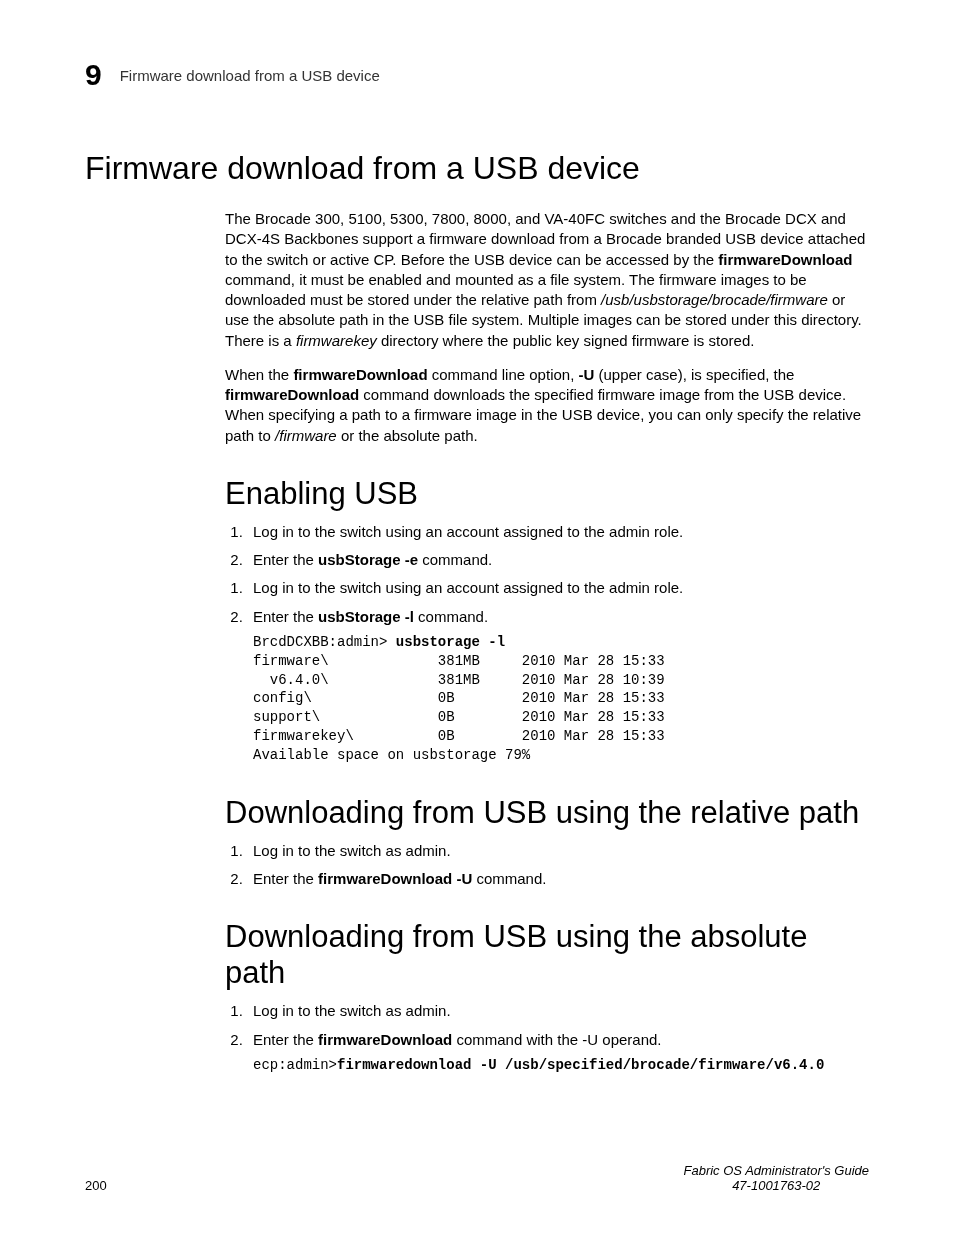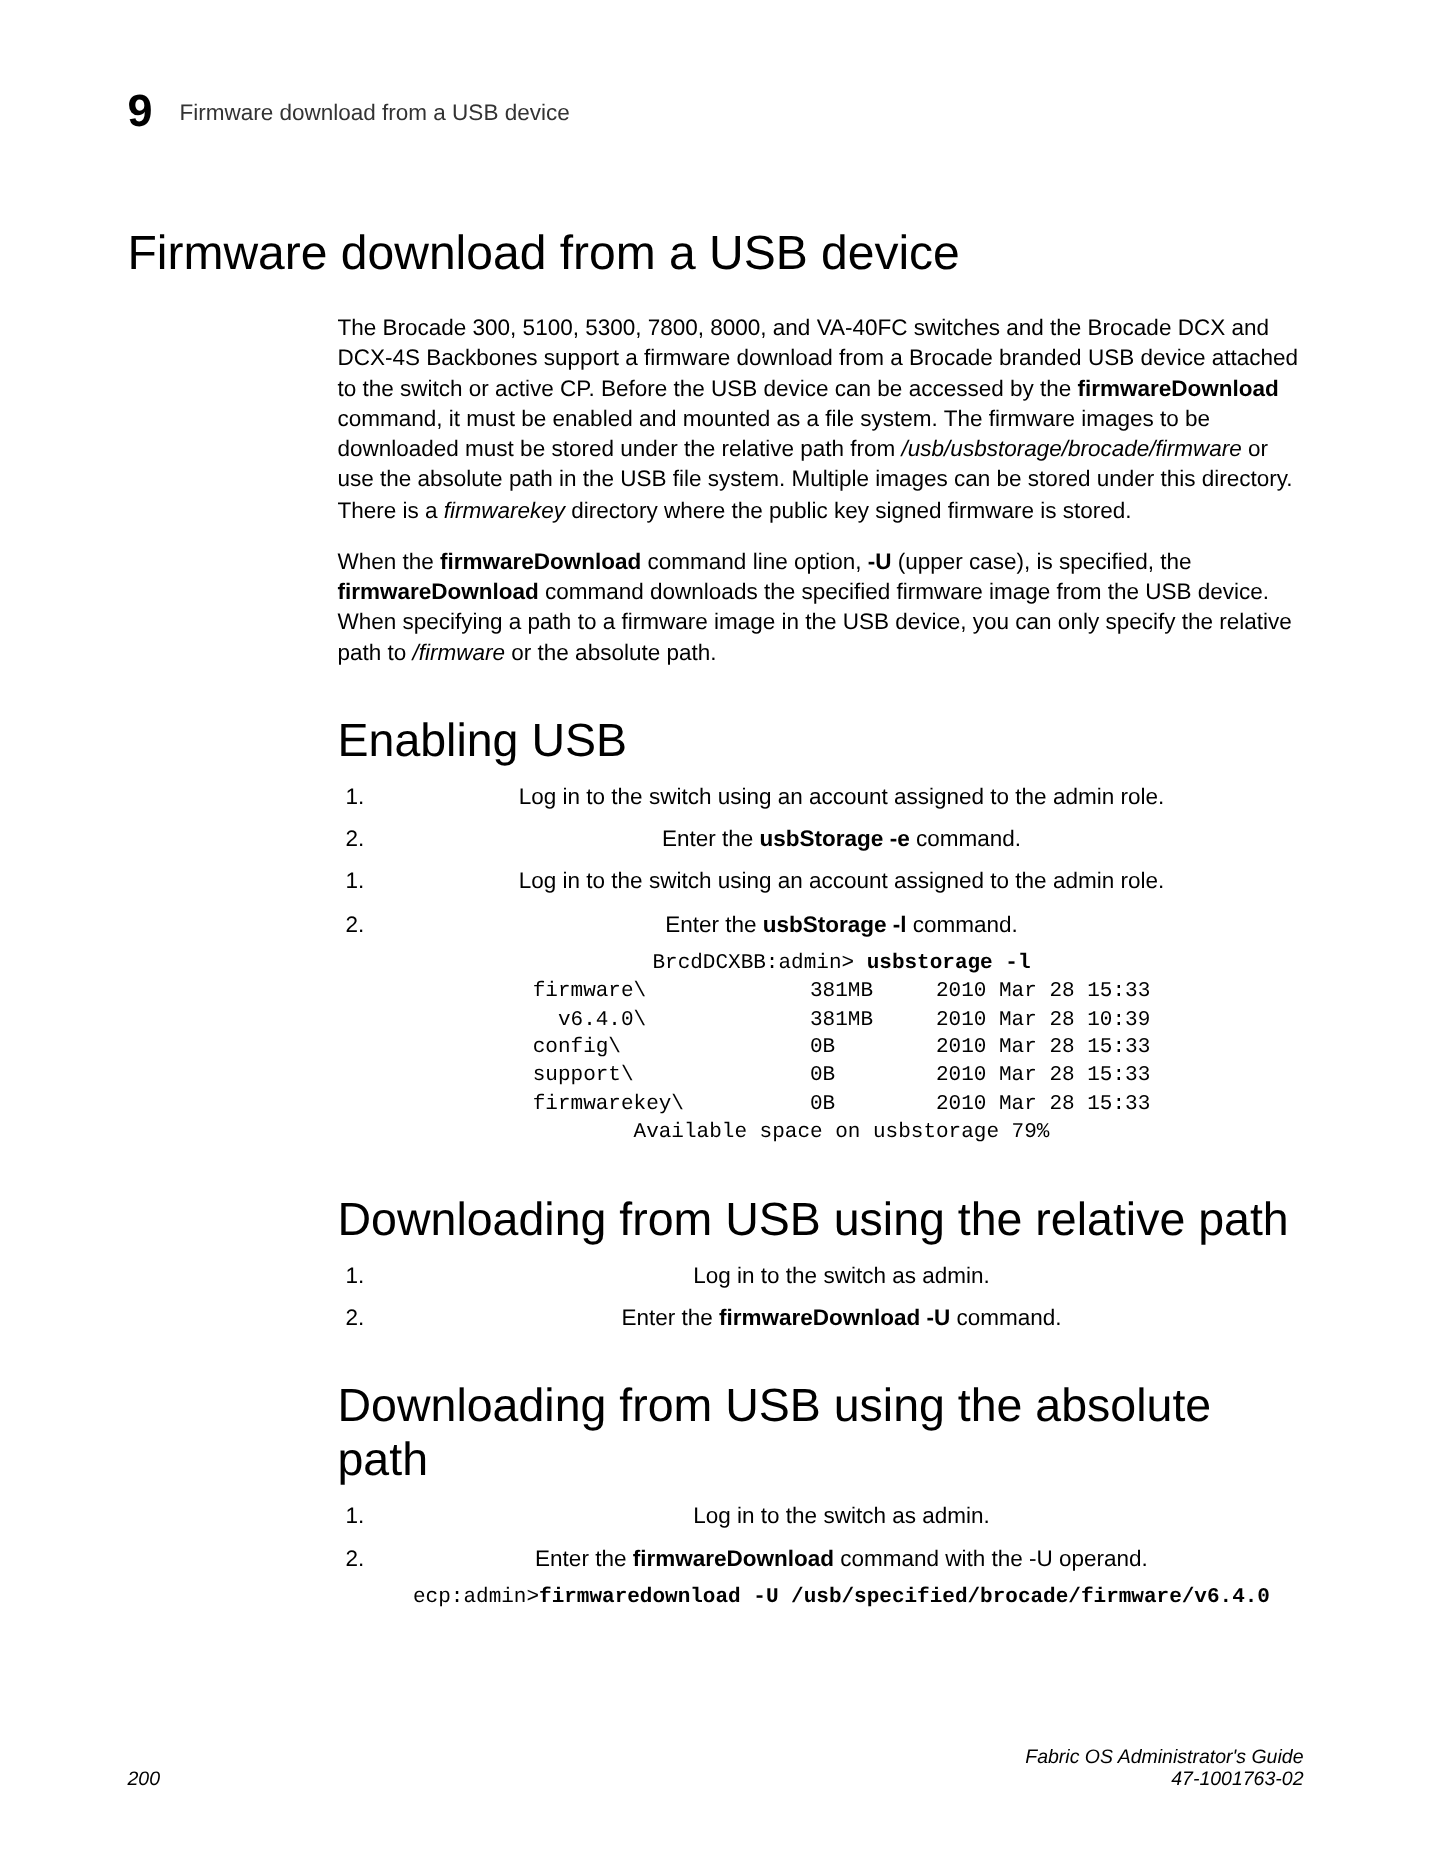--- a/index.html
+++ b/index.html
@@ -56,43 +56,42 @@
   }
   ol.steps {
     font-size: 15px;
     line-height: 1.35;
     margin: 0 0 0 0;
     padding-left: 22px;
   }
   ol.steps li {
     margin-bottom: 8px;
     padding-left: 6px;
-    text-align: center;
   }
   b { font-weight: 700; }
   i { font-style: italic; }
   pre.code {
     font-family: "Courier New", Courier, monospace;
     font-size: 14px;
     line-height: 1.35;
     margin: 6px 0 0 0;
     white-space: pre;
   }
   .footer {
     position: absolute;
     left: 85px;
     right: 85px;
     bottom: 42px;
     display: flex;
     justify-content: space-between;
     align-items: flex-end;
     font-size: 13px;
   }
-  .footer .pn { font-style: italic; }
-  .footer .rt { text-align: right; font-style: italic; }
+  .footer .pn { }
+  .footer .rt { text-align: center; font-style: italic; }
 </style>
 </head>
 <body>
 
 <div class="page">
 
   <div class="running-head">
     <span class="chap-num">9</span>
     <span class="chap-title">Firmware download from a USB device</span>
   </div>

